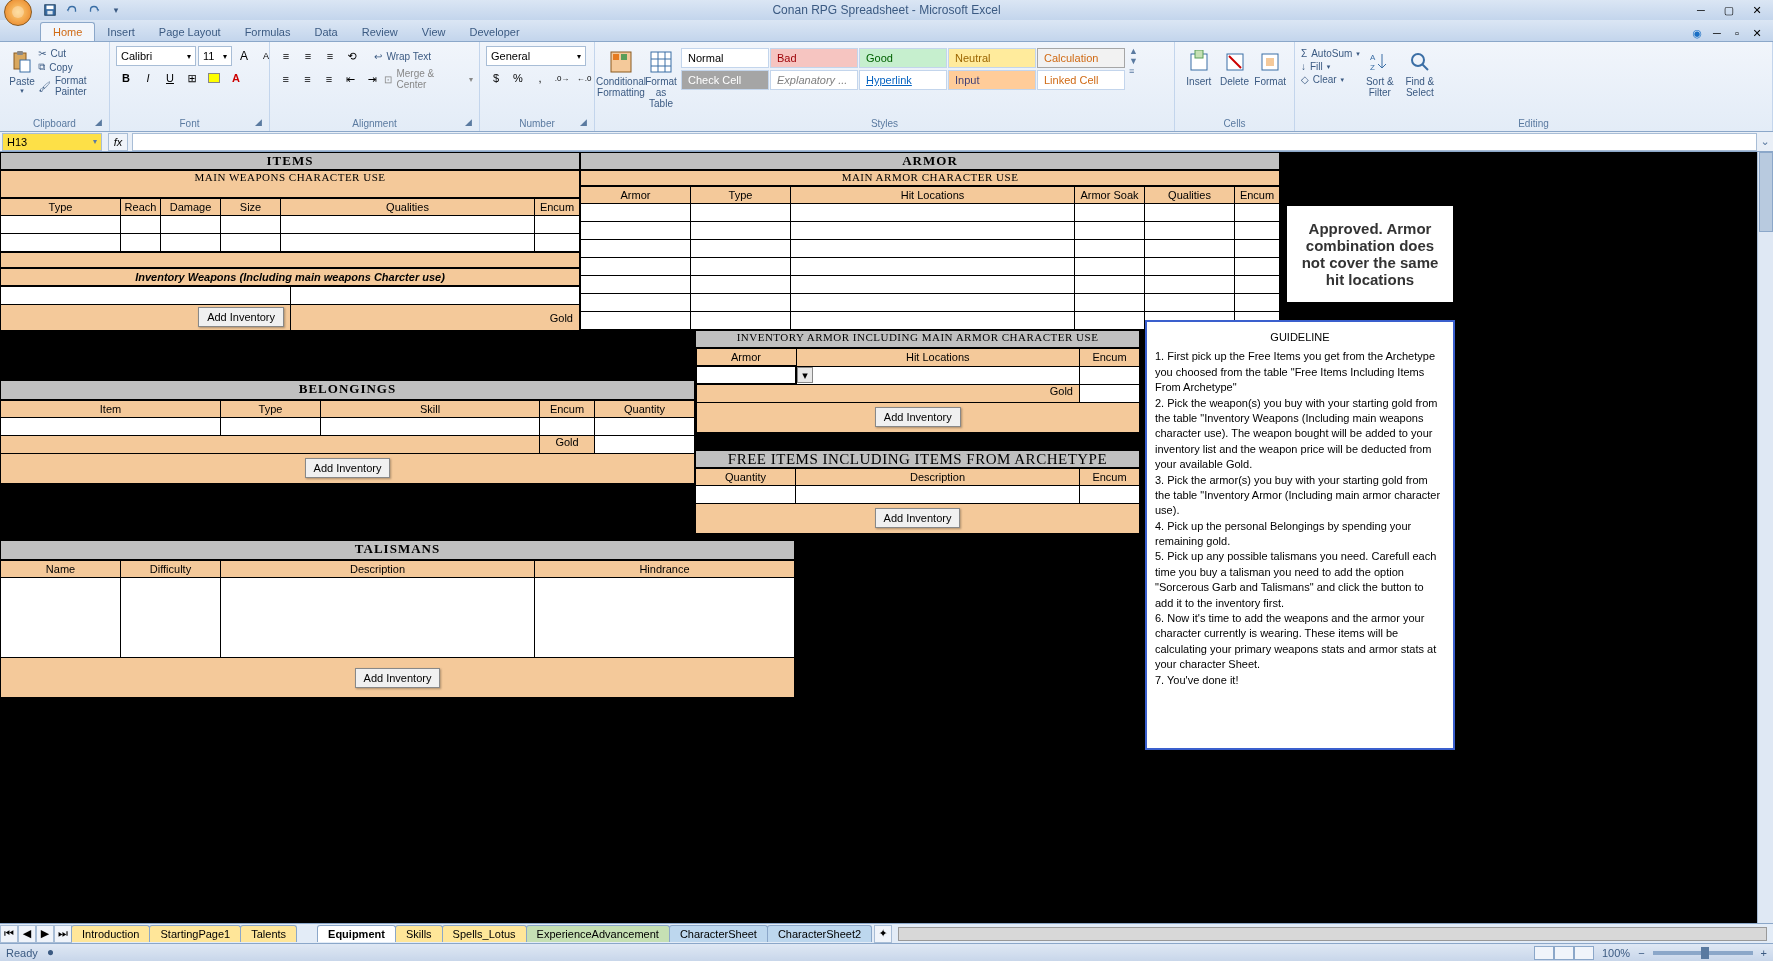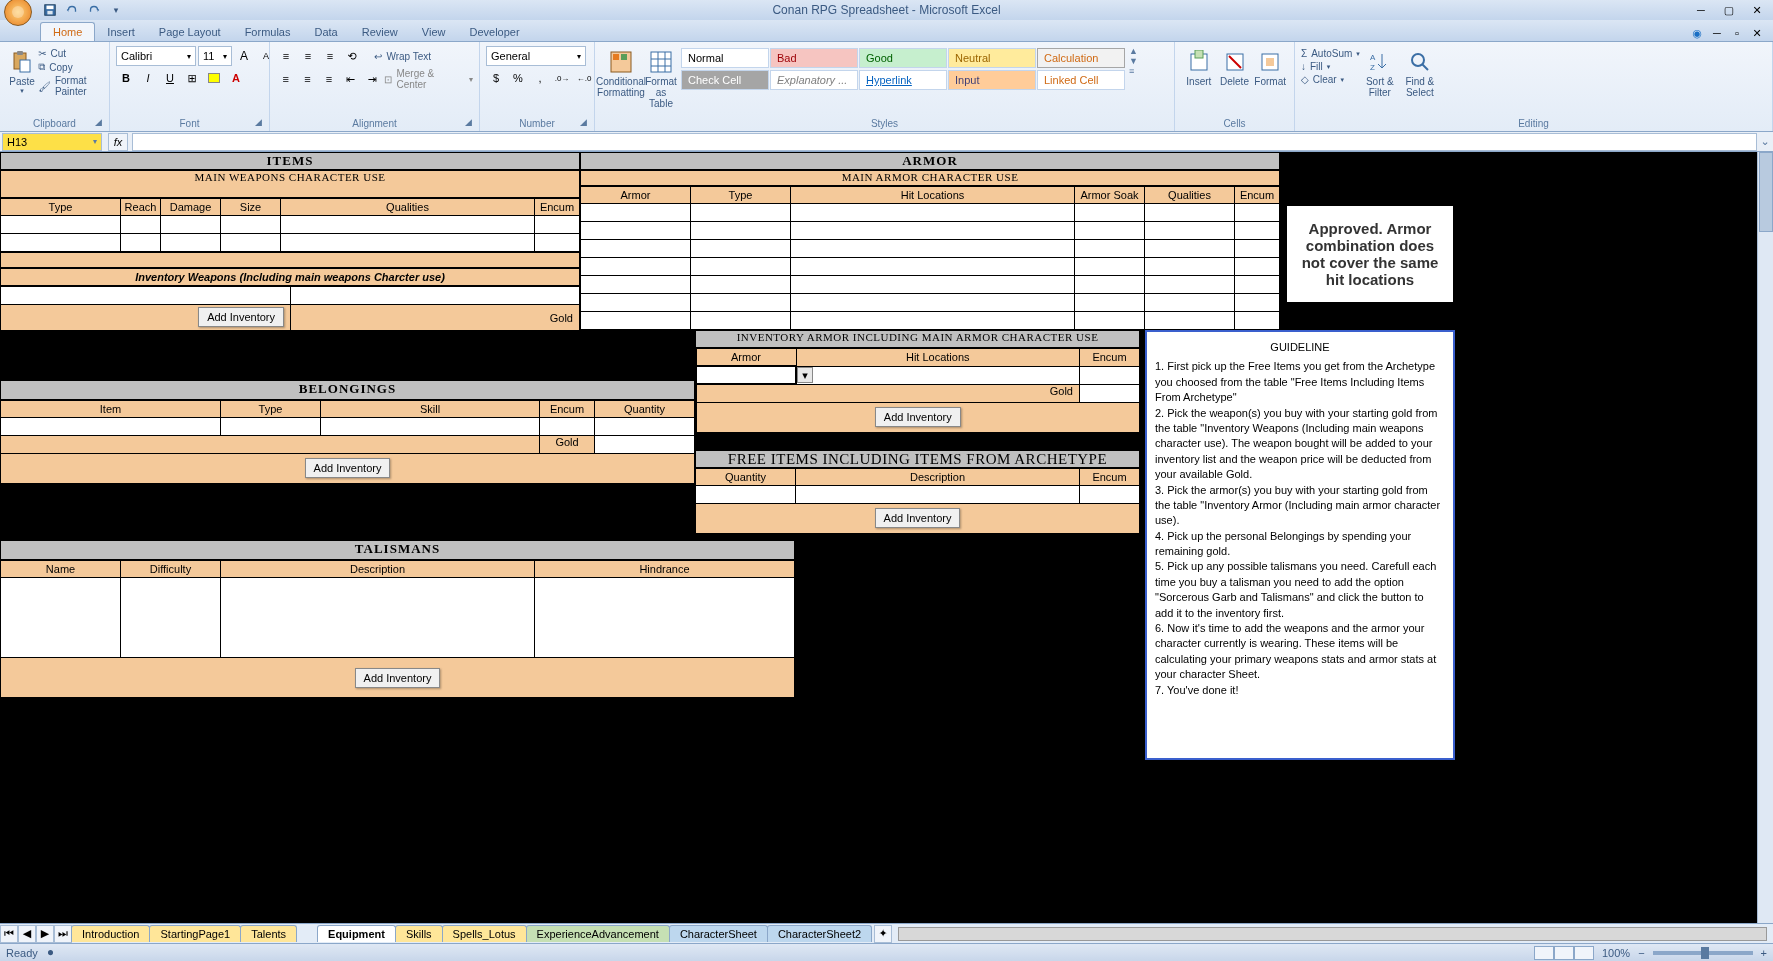--- a/index.html
+++ b/index.html
@@ -610,21 +610,21 @@
               <td class="data-cell"></td>
               <td class="data-cell"></td>
             </tr>
     <tr>
               <td colspan="4" class="cell-border peach" style="height:40px;text-align:center;padding-top:10px;"><button class="inv-btn">Add Inventory</button></td>
             </tr>
   </tbody>
         </table>
 </div>
 
-<div class="guideline-box" style="position:absolute;left:1145px;top:178px;width:310px;height:430px;">
+<div class="guideline-box" style="position:absolute;left:1145px;top:168px;width:310px;height:430px;">
   <div class="guideline-title">GUIDELINE</div>
   <div>1. First pick up the Free Items you get from the Archetype you choosed from the table "Free Items Including Items From Archetype"</div>
   <div>2. Pick the weapon(s) you buy with your starting gold from the table "Inventory Weapons (Including main weapons character use). The weapon bought will be added to your inventory list and the weapon price will be deducted from your available Gold.</div>
   <div>3. Pick the armor(s) you buy with your starting gold from the table "Inventory Armor (Including main armor character use).</div>
   <div>4. Pick up the personal Belongings by spending your remaining gold.</div>
   <div>5. Pick up any possible talismans you need. Carefull each time you buy a talisman you need to add the option "Sorcerous Garb and Talismans" and click the button to add it to the inventory first.</div>
   <div>6. Now it's time to add the weapons and the armor your character currently is wearing. These items will be calculating your primary weapons stats and armor stats at your character Sheet.</div>
   <div>7. You've done it!</div>
 </div>
 

